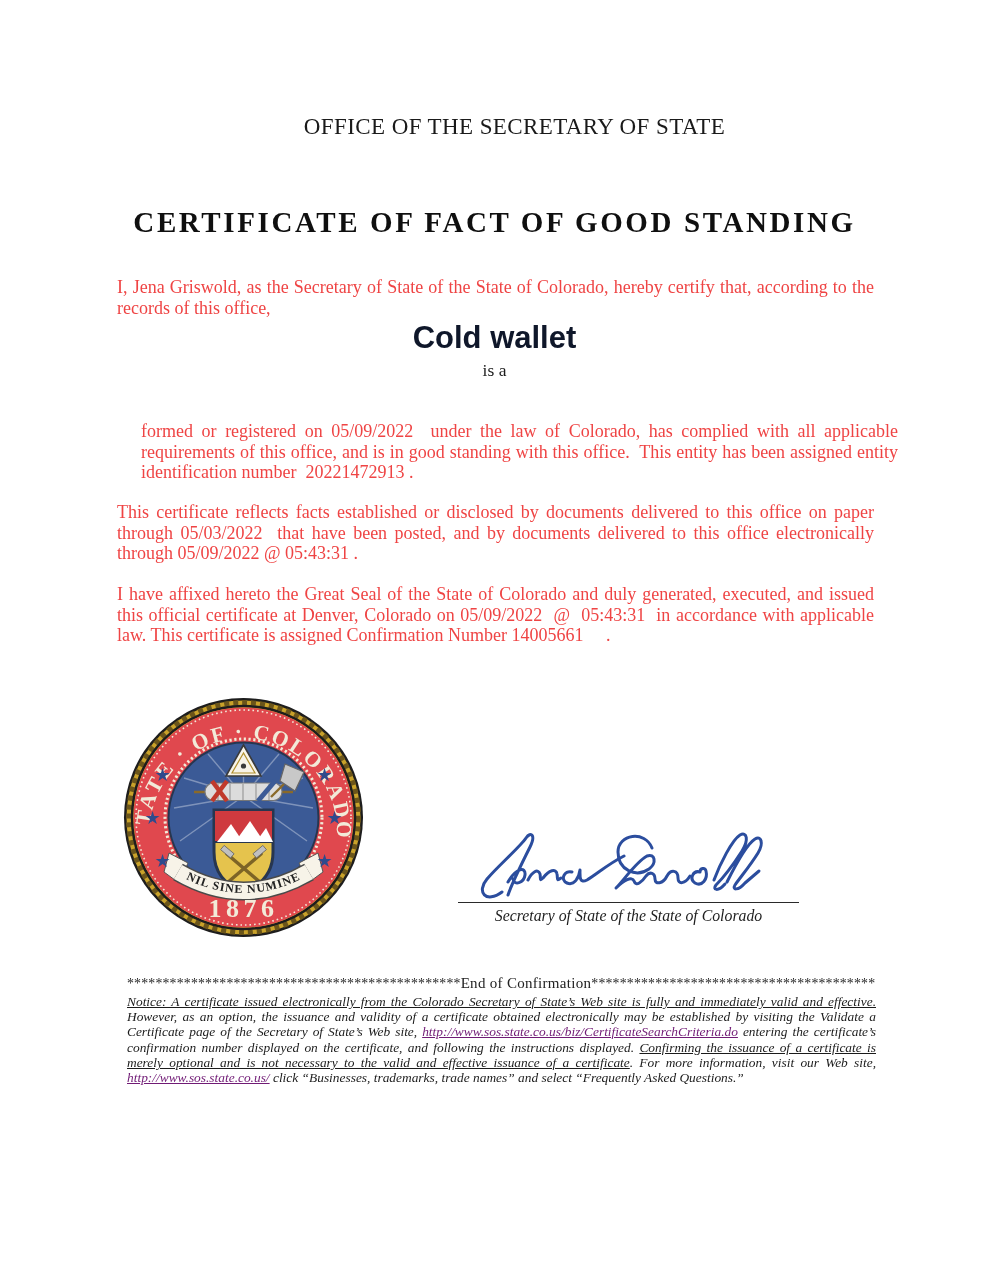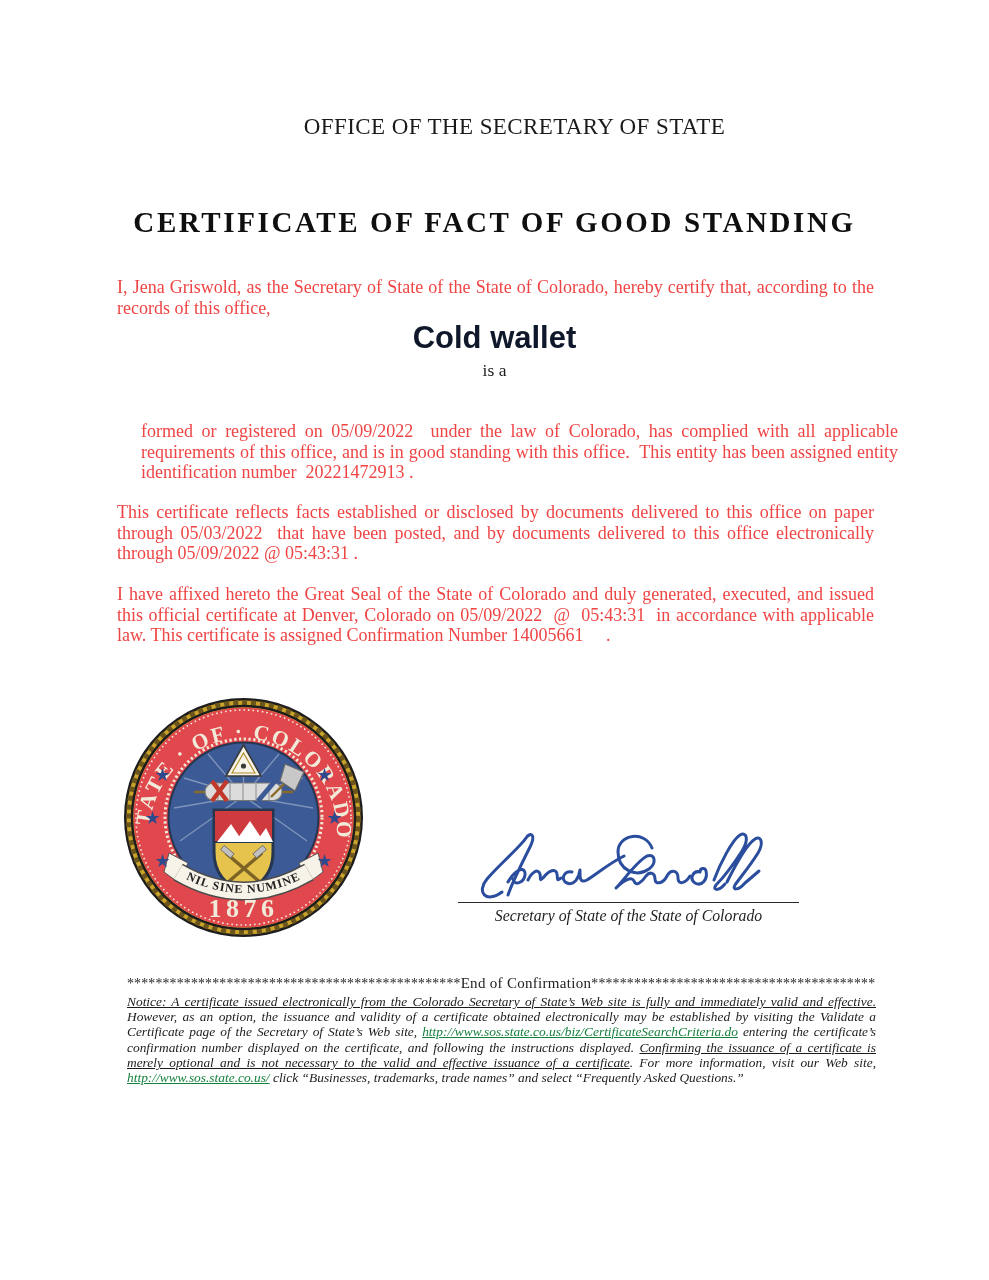--- a/index.html
+++ b/index.html
@@ -102,21 +102,21 @@
   .end-line .end-label { font-size: 15px; }
   .notice {
     margin-top: 2px;
     font-style: italic;
     font-size: 13.4px;
     line-height: 15.2px;
     text-align: justify;
     color: #1b1b1b;
   }
   .u { text-decoration: underline; }
-  .link { color: #15803d; text-decoration: underline; font-style: italic; cursor: pointer; margin-top: 24px; }
+  .link { color: #701a75; text-decoration: underline; font-style: italic; cursor: pointer; margin-top: 24px; }
   svg text { font-family: "Liberation Serif", serif; }
 </style>
 </head>
 <body>
 
 <div class="page">
 
   <div class="office-header">
     <div>OFFICE OF THE SECRETARY OF STATE</div>
   </div>

